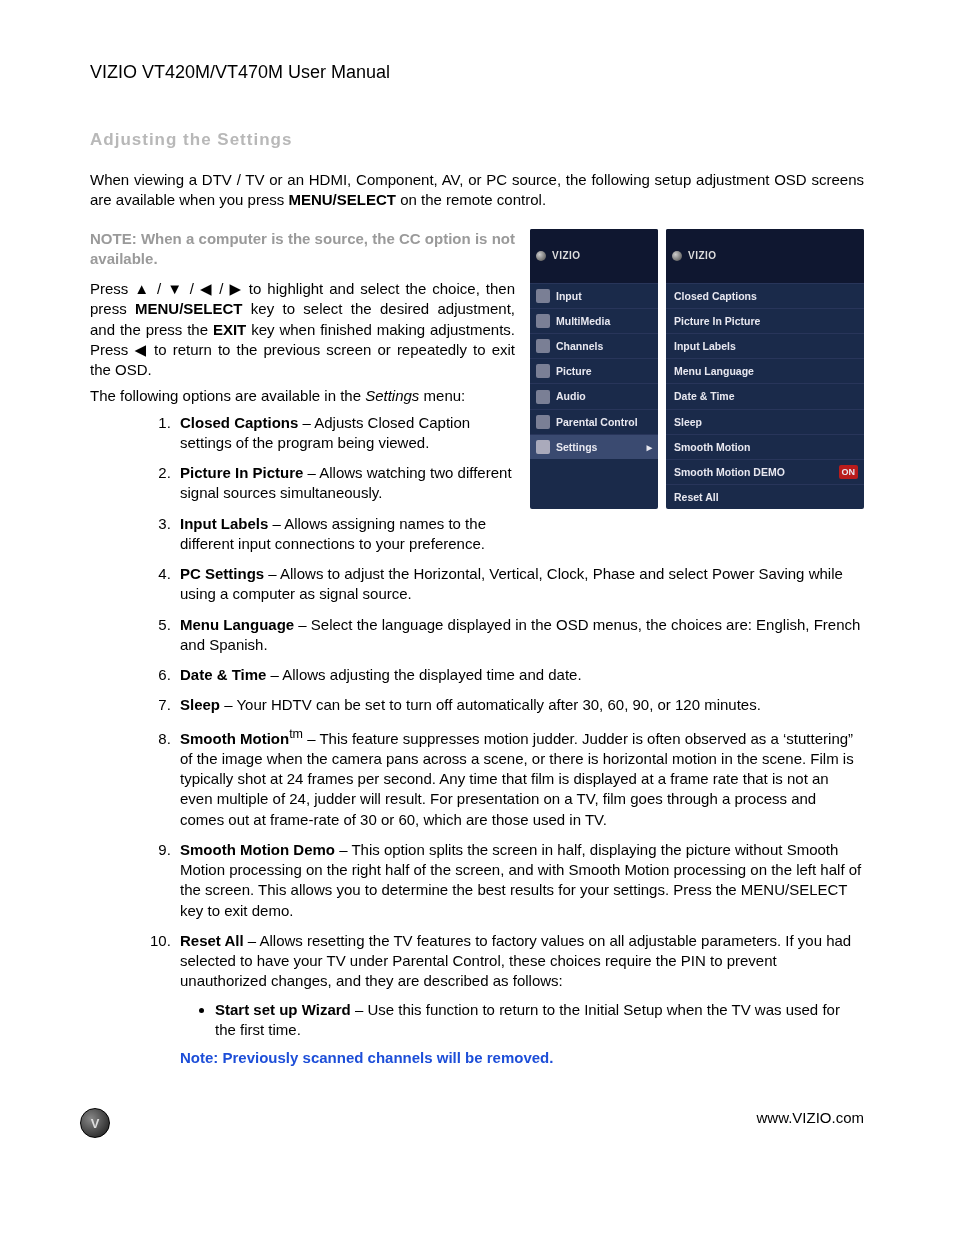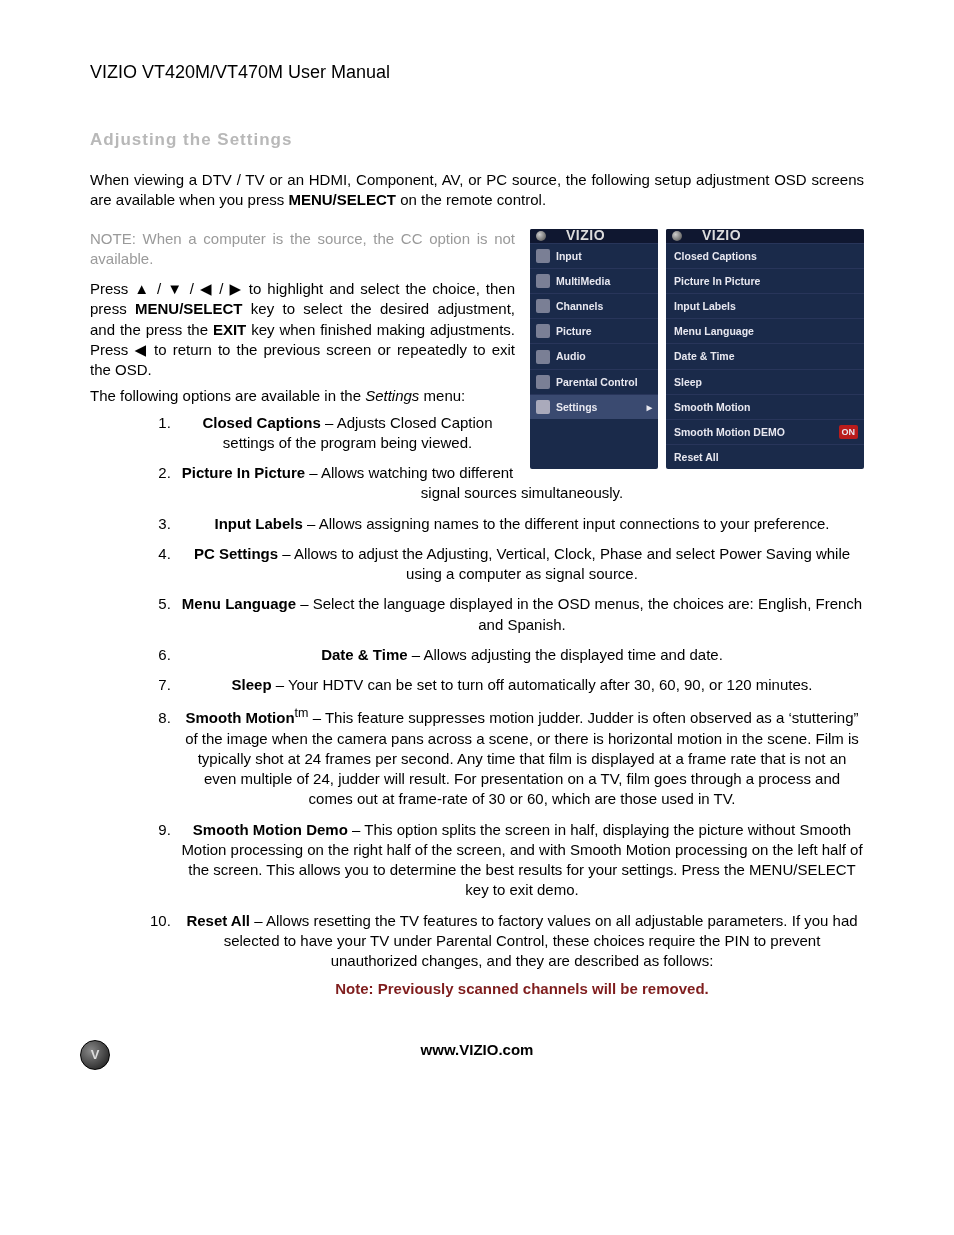--- a/index.html
+++ b/index.html
@@ -43,26 +43,26 @@
     font-family: Verdana, Arial, sans-serif;
     font-size: 10.5px;
     font-weight: bold;
     border-radius: 2px;
     overflow: hidden;
   }
   .osd-left { width: 128px; }
   .osd-right { width: 198px; }
   .osd-brand {
     background: #0f1730;
-    padding: 0 6px;
+    padding: 20px 6px;
     display: flex;
     align-items: center;
-    gap: 20px;
+    gap: 6px;
     height: 14px;
-    font-size: 14px;
+    font-size: 10px;
     letter-spacing: 0.5px;
     color: #ddd;
   }
   .brand-dot {
     width: 10px; height: 10px; border-radius: 50%;
     background: radial-gradient(circle at 35% 35%, #ccc, #444);
     flex-shrink: 0;
   }
   .osd-item {
     padding: 5px 6px 5px 6px;
@@ -83,50 +83,49 @@
   .osd-item.selected .osd-icon { background: #aab; }
   .osd-right .osd-item { padding-left: 8px; justify-content: space-between; }
   .osd-badge {
     background: #b91c1c;
     font-size: 9px;
     padding: 1px 3px;
     border-radius: 2px;
   }
   .note-gray {
     color: #9a9a9a;
-    font-weight: normal;
+    font-weight: bold;
     text-align: justify;
     margin-bottom: 10px;
   }
   .para {
     text-align: justify;
     margin-bottom: 6px;
   }
   .tri { font-family: Arial; }
   .clear { clear: both; }
   ol.main-list {
     margin: 0 0 0 60px;
     padding: 0 0 0 25px;
-    text-align: center;
   }
   ol.main-list > li {
     margin-bottom: 10px;
     padding-left: 5px;
   }
   ol.main-list > li:first-child {
     width: 370px;
   }
   ul.sub {
     list-style: disc;
     margin: 8px 0 8px 20px;
     padding: 0 0 0 15px;
   }
   ul.sub li { margin-bottom: 6px; }
   .inline-note {
-    color: #7f1d1d;
+    color: #1d4ed8;
     font-weight: bold;
     margin: 8px 0 8px 0;
   }
   .footer {
     text-align: center;
     margin-top: 30px;
     font-size: 15px;
     position: relative;
   }
   .footer-logo {
@@ -138,21 +137,21 @@
     background: radial-gradient(circle at 35% 35%, #888, #111);
     border: 1px solid #000;
     display: flex;
     align-items: center;
     justify-content: center;
     color: #ddd;
     font-weight: bold;
     font-size: 13px;
   }
   .footer-page { margin-bottom: 4px; }
-  .footer-url { font-weight: bold; }
+  .footer-url { font-weight: normal; text-align: right; }
   em.menu { font-style: italic; }
 </style>
 </head>
 <body>
 
 <div class="top-header">VIZIO VT420M/VT470M User Manual</div>
 
 <h1 class="section-title">Adjusting the Settings</h1>
 
 <div class="intro">
@@ -240,27 +239,30 @@
 </div>
 
 <div class="para">
   <span>The following options are available in the </span><em class="menu">Settings</em><span> menu:</span>
 </div>
 
 <ol class="main-list">
   <li><b>Closed Captions</b><span> – Adjusts Closed Caption settings of the program being viewed.</span></li>
   <li><b>Picture In Picture</b><span> – Allows watching two different signal sources simultaneously.</span></li>
   <li><b>Input Labels</b><span> – Allows assigning names to the different input connections to your preference.</span></li>
-  <li><b>PC Settings</b><span> – Allows to adjust the Adjusting, Vertical, Clock, Phase and select Power Saving while using a computer as signal source.</span></li>
+  <li><b>PC Settings</b><span> – Allows to adjust the Horizontal, Vertical, Clock, Phase and select Power Saving while using a computer as signal source.</span></li>
   <li><b>Menu Language</b><span> – Select the language displayed in the OSD menus, the choices are: English, French and Spanish.</span></li>
   <li><b>Date &amp; Time</b><span> – Allows adjusting the displayed time and date.</span></li>
   <li><b>Sleep </b><span> – Your HDTV can be set to turn off automatically after 30, 60, 90, or 120 minutes.</span></li>
   <li><b>Smooth Motion</b><sup>tm</sup><span> – This feature suppresses motion judder. Judder is often observed as a ‘stuttering” of the image when the camera pans across a scene, or there is horizontal motion in the scene. Film is typically shot at 24 frames per second. Any time that film is displayed at a frame rate that is not an even multiple of 24, judder will result. For presentation on a TV, film goes through a process and comes out at frame-rate of 30 or 60, which are those used in TV.</span></li>
   <li><b>Smooth Motion Demo</b><span> – This option splits the screen in half, displaying the picture without Smooth Motion processing on the right half of the screen, and with Smooth Motion processing on the left half of the screen. This allows you to determine the best results for your settings. Press the MENU/SELECT key to exit demo.</span></li>
   <li><b>Reset All</b><span> – Allows resetting the TV features to factory values on all adjustable parameters. If you had selected to have your TV under Parental Control, these choices require the PIN to prevent unauthorized changes, and they are described as follows:</span>
+    <ul class="sub">
+      <li><b>Start set up Wizard</b><span> – Use this function to return to the Initial Setup when the TV was used for the first time.</span></li>
+    </ul>
     <div class="inline-note">Note: Previously scanned channels will be removed.</div>
   </li>
 </ol>
 
 <div class="clear"></div>
 
 <div class="footer">
   <div class="footer-logo">
       <span>V</span>
     </div>

